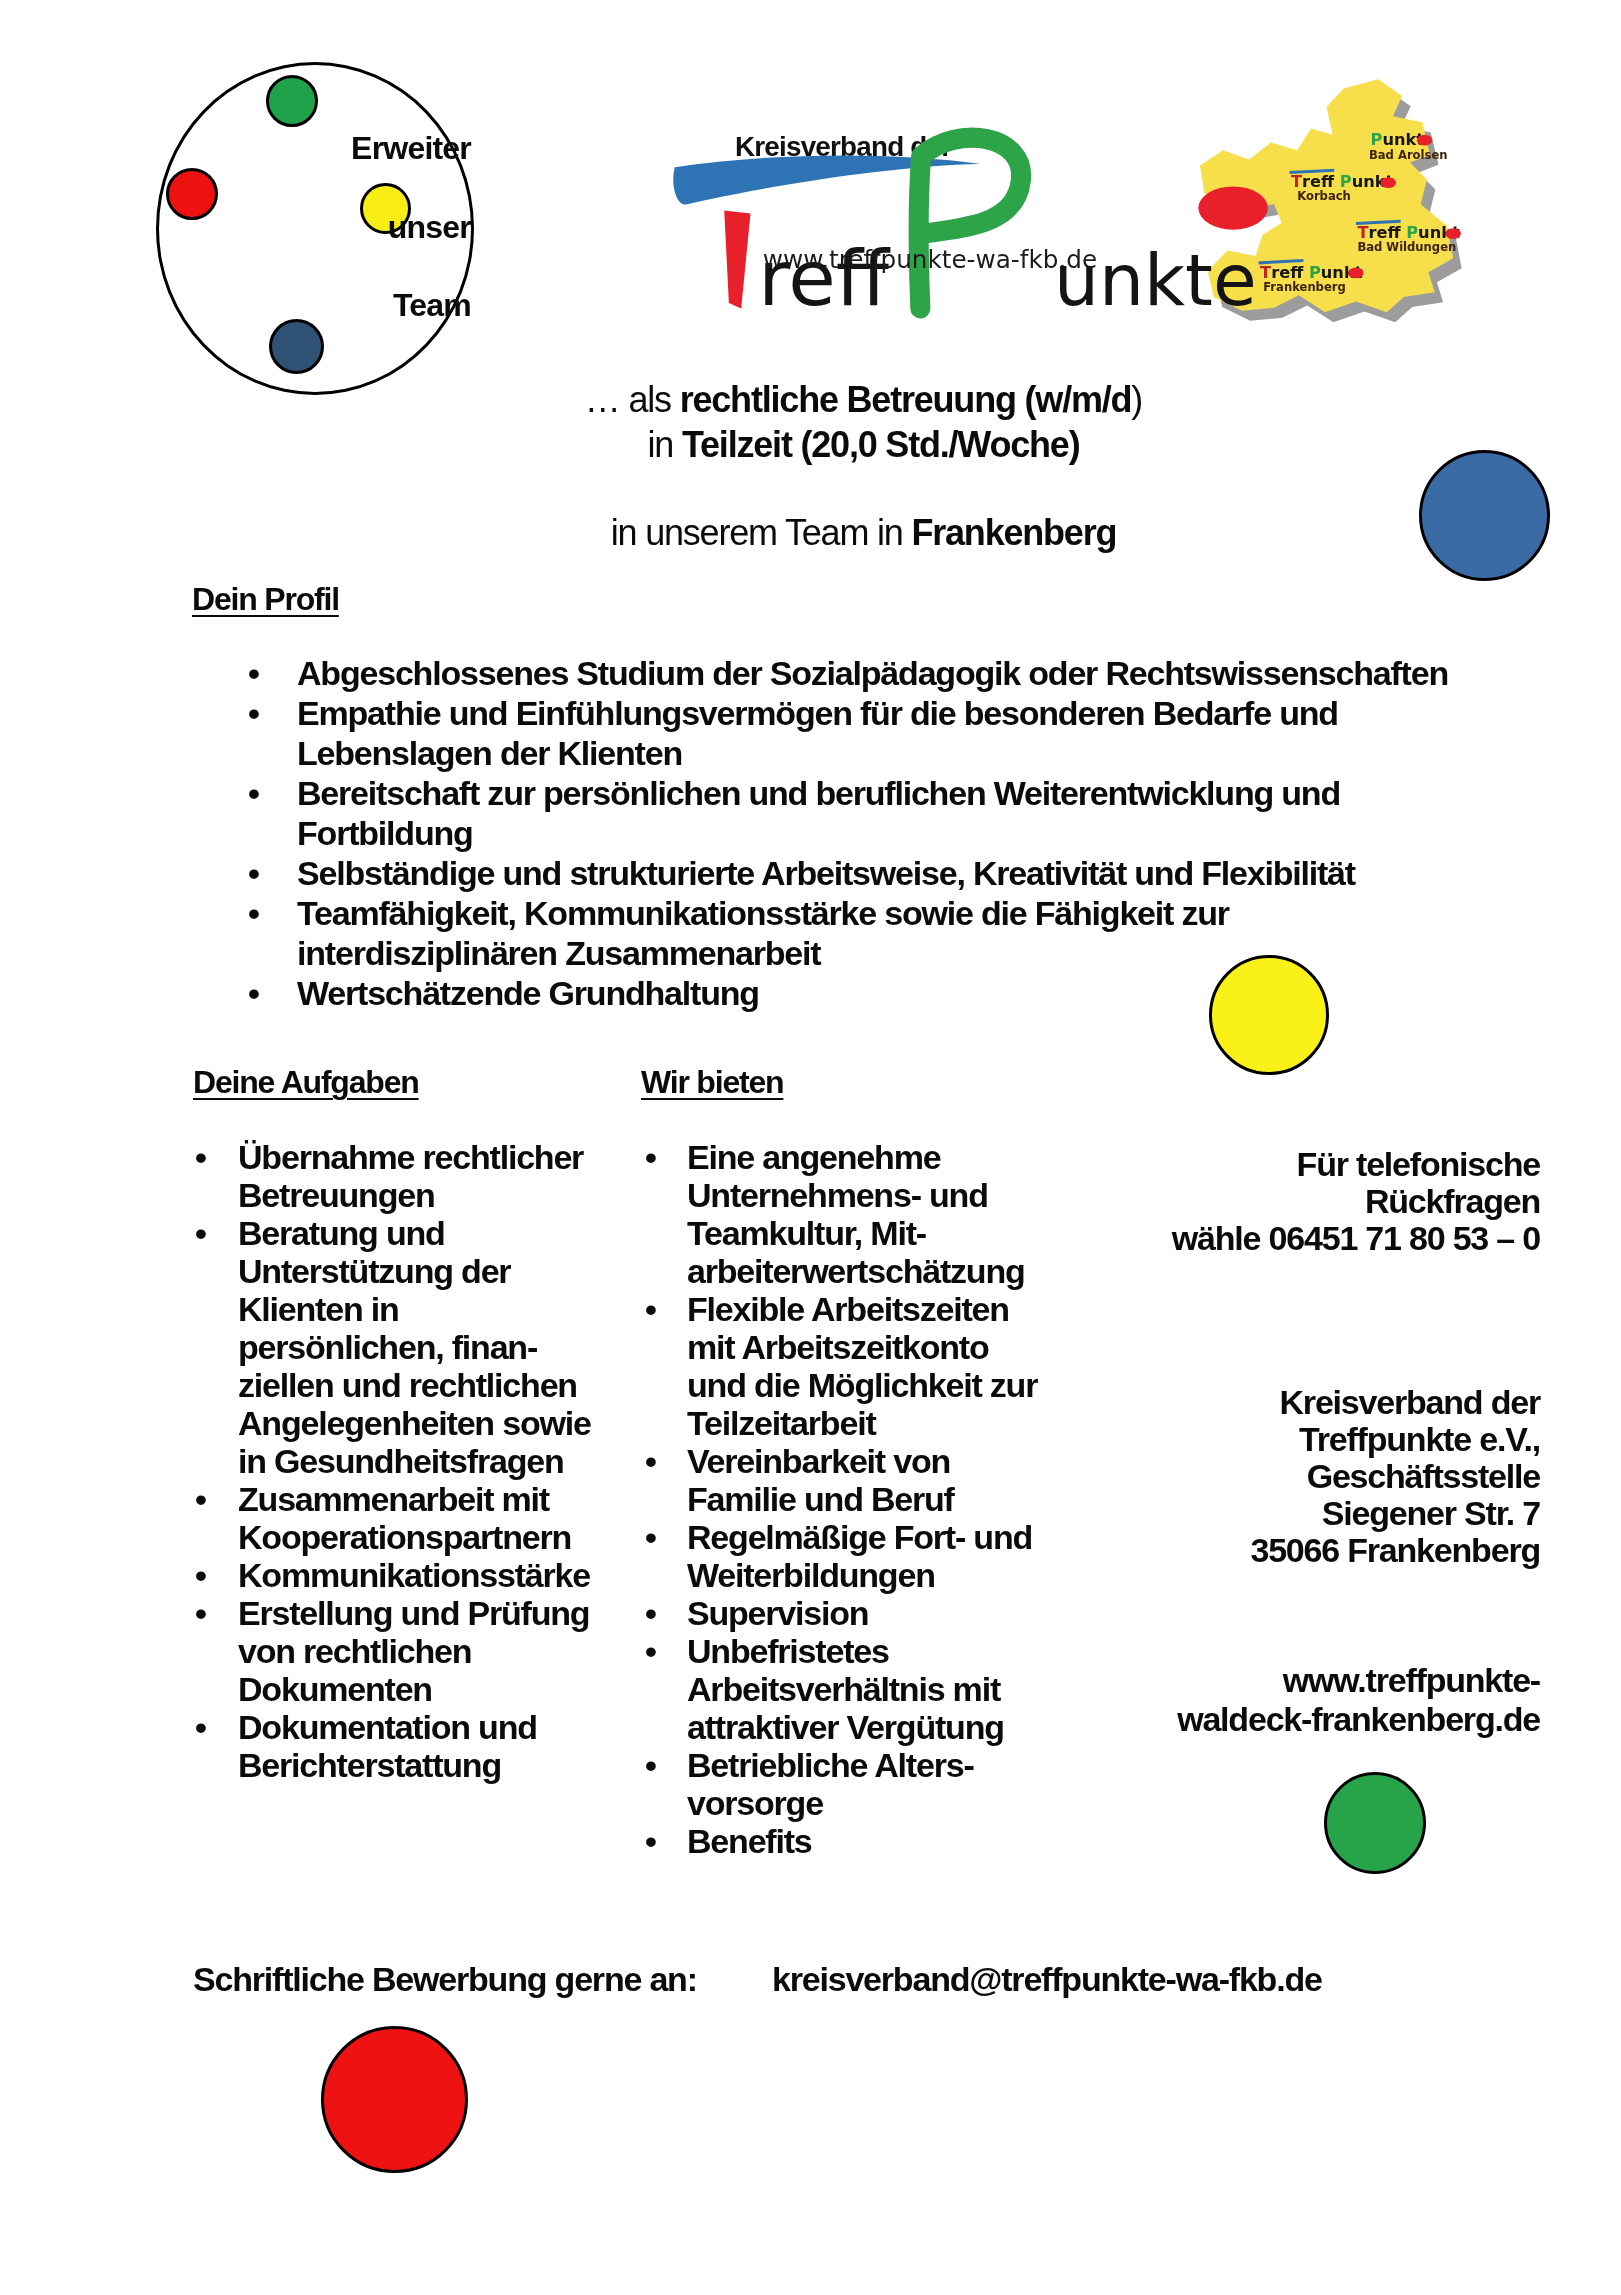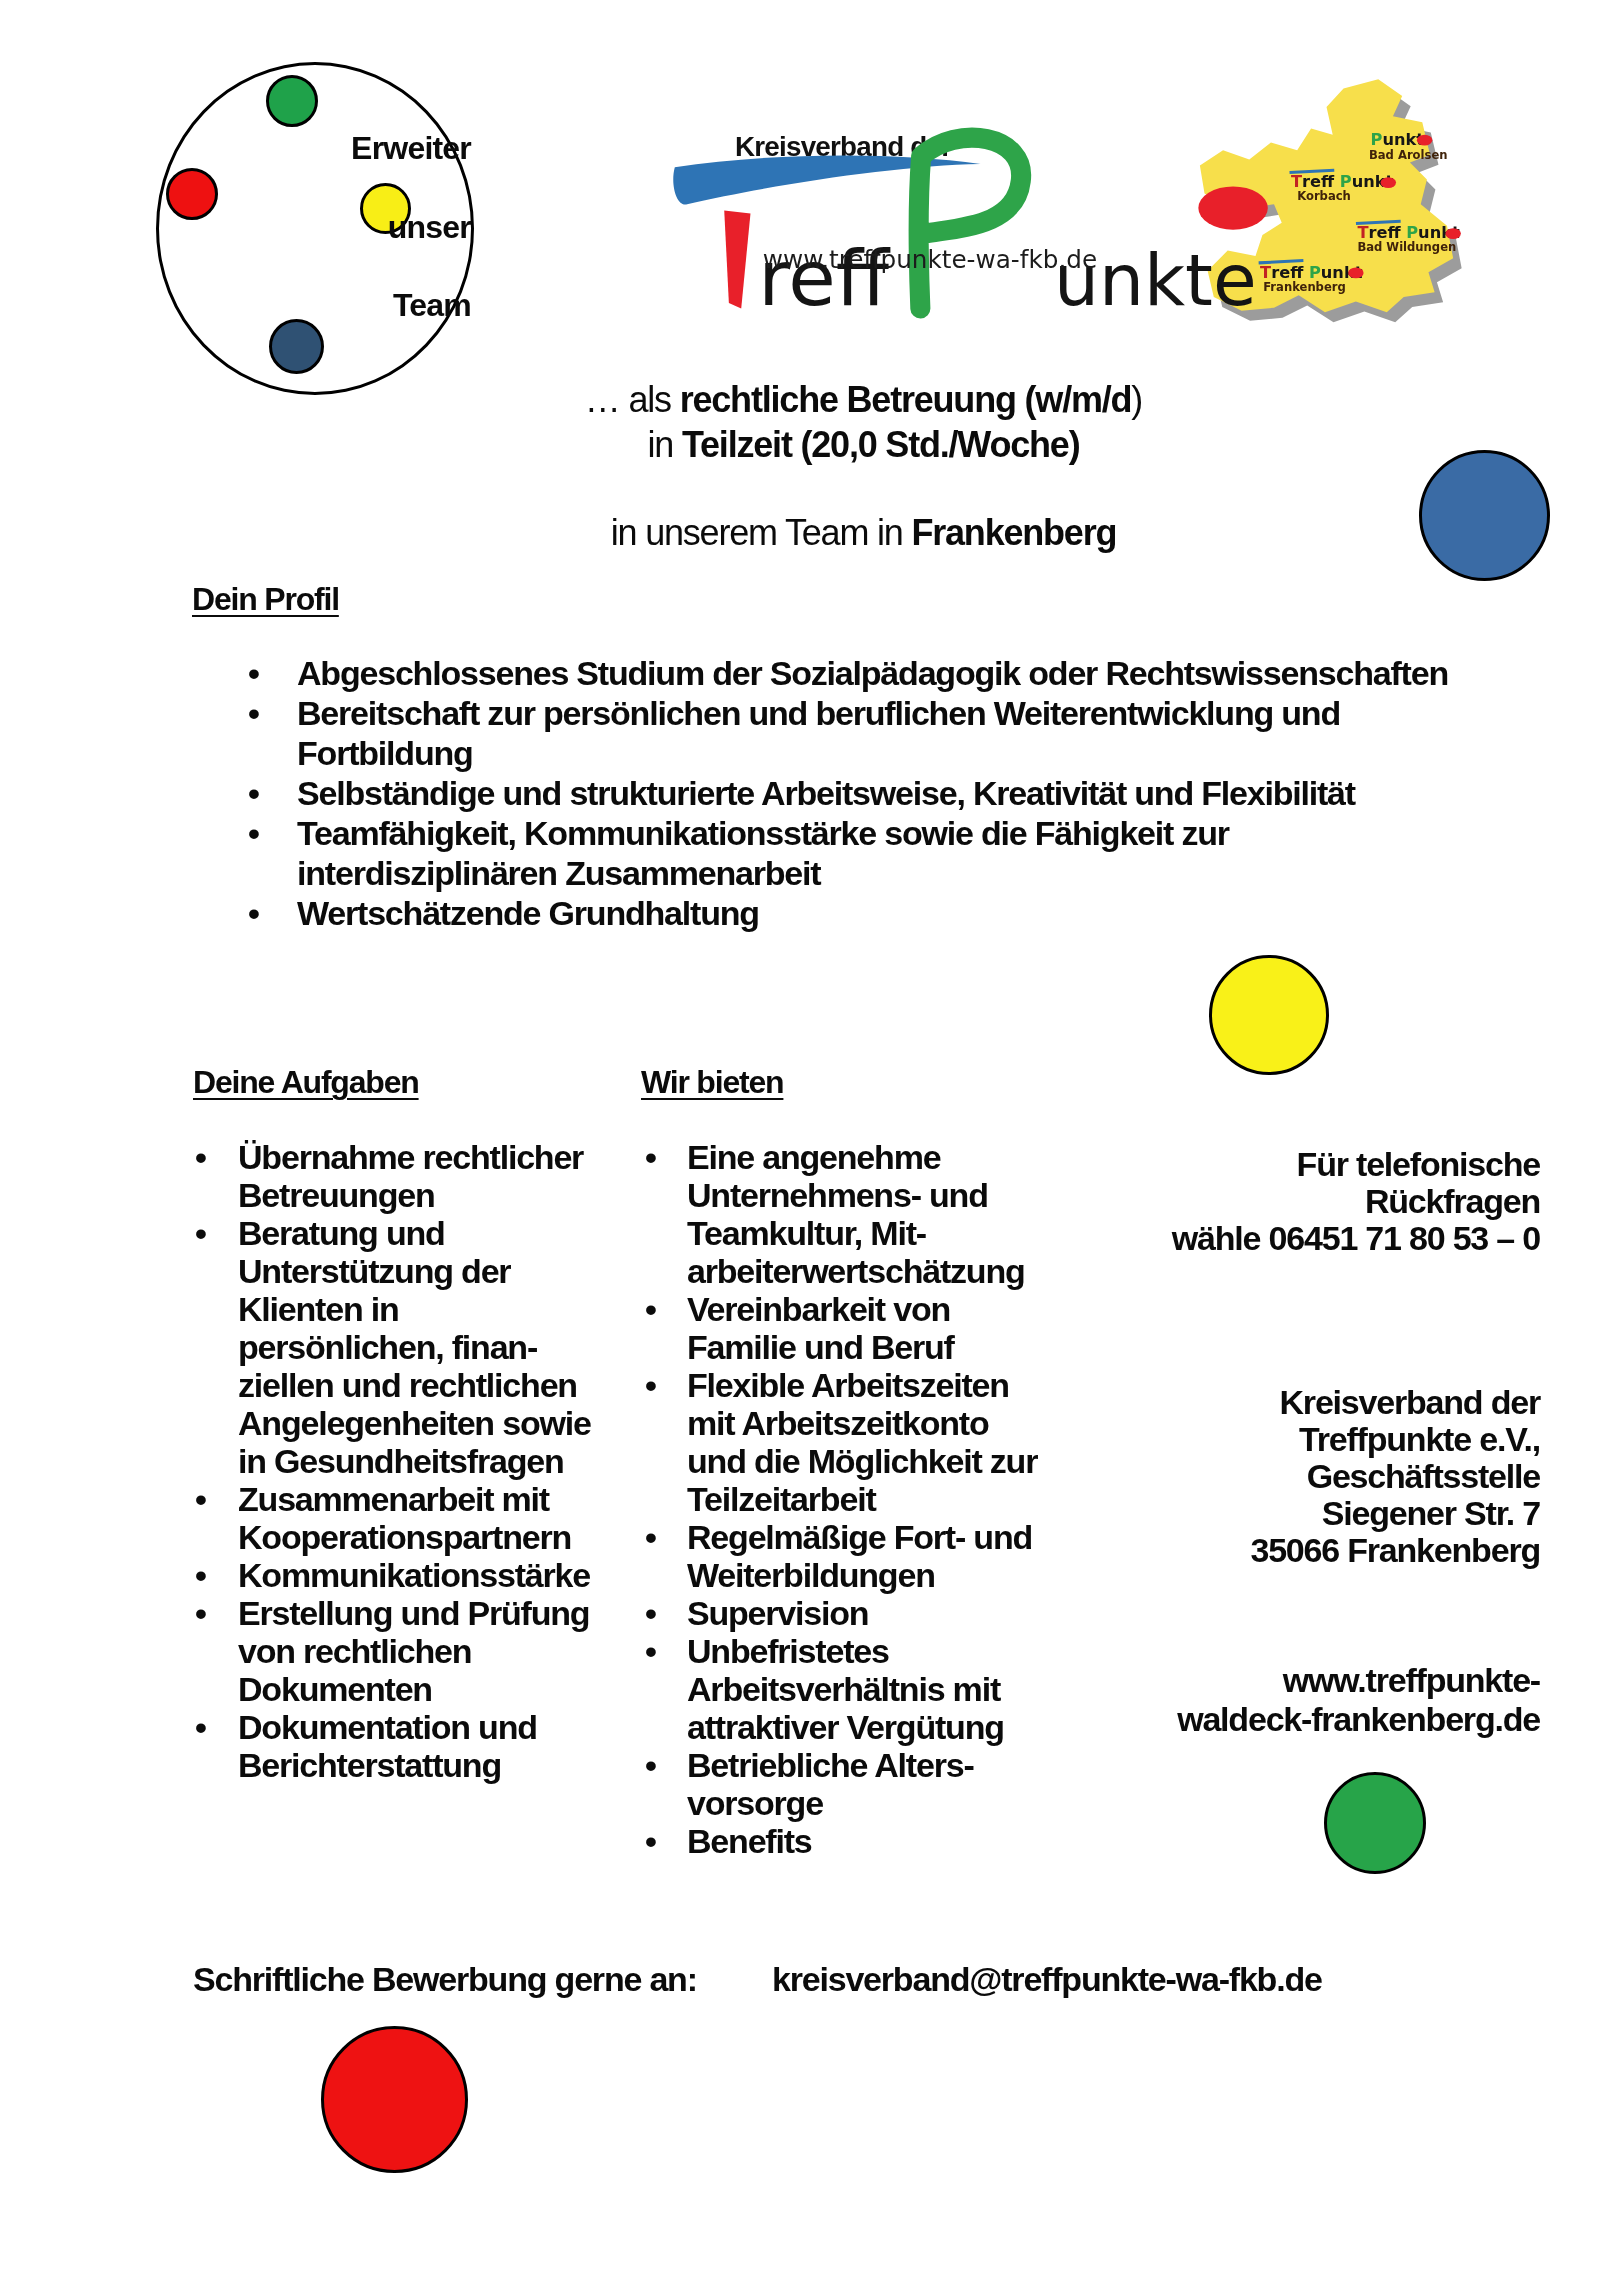--- a/index.html
+++ b/index.html
@@ -139,20 +139,22 @@
     <span class="light">… als </span><span class="strong">rechtliche Betreuung (w/m/d</span><span class="light">)</span><br>
     <span class="light">in </span><span class="strong">Teilzeit (20,0 Std./Woche)</span>
   </div>
   <div class="headline hl-3">
     <span class="light">in unserem Team in </span><span class="strong">Frankenberg</span>
   </div>
 
   <div class="sec-h h-profil">Dein Profil</div>
   <ul class="blist list-profil">
     <li>Abgeschlossenes Studium der Sozialpädagogik oder Rechtswissenschaften</li>
+    <li>Empathie und Einfühlungsvermögen für die besonderen Bedarfe und
+Lebenslagen der Klienten</li>
     <li>Bereitschaft zur persönlichen und beruflichen Weiterentwicklung und
 Fortbildung</li>
     <li>Selbständige und strukturierte Arbeitsweise, Kreativität und Flexibilität</li>
     <li>Teamfähigkeit, Kommunikationsstärke sowie die Fähigkeit zur
 interdisziplinären Zusammenarbeit</li>
     <li>Wertschätzende Grundhaltung</li>
   </ul>
 
   <div class="sec-h h-aufgaben">Deine Aufgaben</div>
   <ul class="blist list-aufgaben">
@@ -174,26 +176,26 @@
     <li>Dokumentation und
 Berichterstattung</li>
   </ul>
 
   <div class="sec-h h-bieten">Wir bieten</div>
   <ul class="blist list-bieten">
     <li>Eine angenehme
 Unternehmens- und
 Teamkultur, Mit-
 arbeiterwertschätzung</li>
-    <li>Vereinbarkeit von
-Familie und Beruf</li>
     <li>Flexible Arbeitszeiten
 mit Arbeitszeitkonto
 und die Möglichkeit zur
 Teilzeitarbeit</li>
+    <li>Vereinbarkeit von
+Familie und Beruf</li>
     <li>Regelmäßige Fort- und
 Weiterbildungen</li>
     <li>Supervision</li>
     <li>Unbefristetes
 Arbeitsverhältnis mit
 attraktiver Vergütung</li>
     <li>Betriebliche Alters-
 vorsorge</li>
     <li>Benefits</li>
   </ul>

